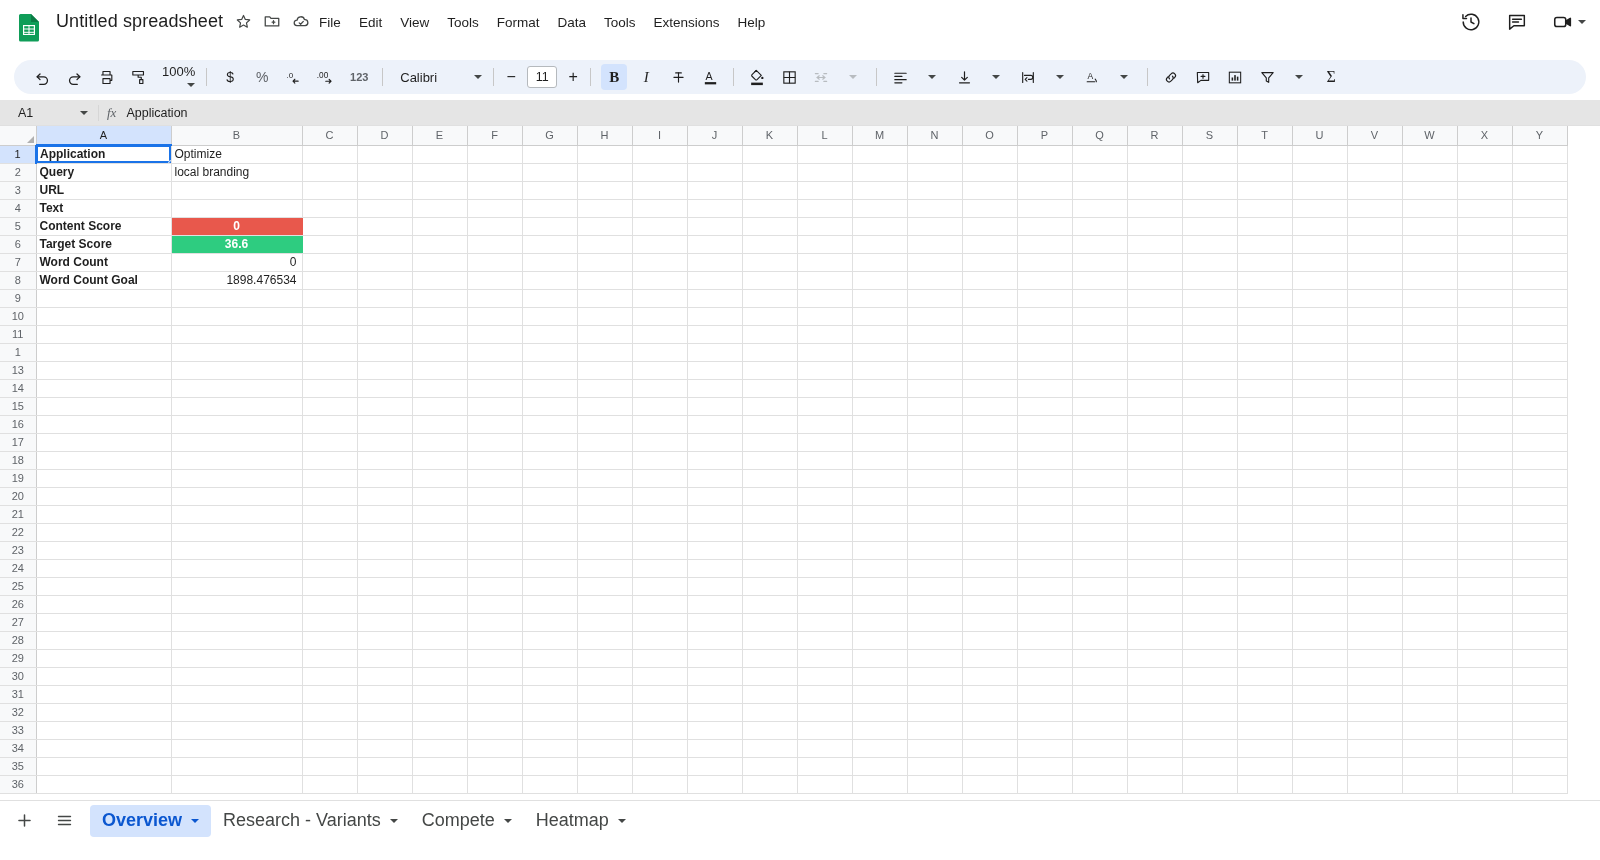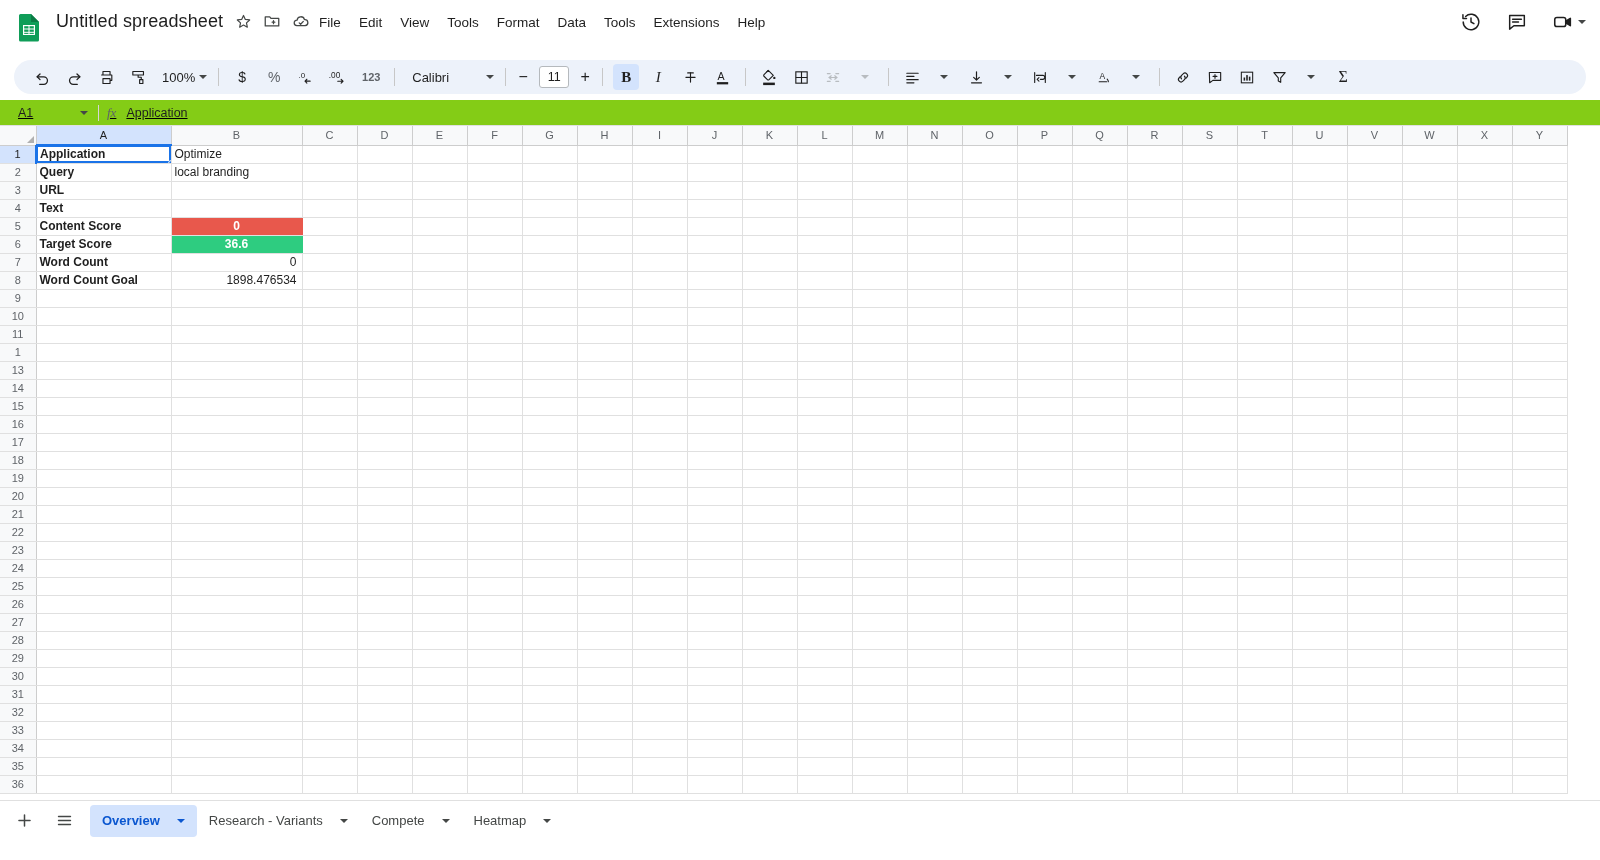--- a/index.html
+++ b/index.html
@@ -99,23 +99,23 @@
   .tool.disabled { color: #b8bcc0; cursor: default; }
   .tool.active { background: #d3e3fd; }
   .tool svg { display:block; }
   .tsep {
     width: 1px; height: 18px;
     background: #c7c7c7;
     margin: 0 7px;
     flex: 0 0 auto;
   }
   .zoom-box {
-    display:flex; align-items:center; gap:4px;
+    display:flex; align-items:flex-end; gap:4px;
     font-size: 13px; color:#1f1f1f;
-    padding: 0 4px 0 8px; height:26px; border-radius:4px; cursor:pointer;
+    padding: 0 4px 0 8px; height:26px; border-radius:4px; cursor:pointer;flex-direction:column;
   }
   .font-box {
     display:flex; align-items:center; justify-content:space-between;
     width: 96px; height: 26px; border-radius: 4px;
     font-size: 13px; color: #1f1f1f;
     padding: 0 4px 0 10px; cursor: pointer;
   }
   .fontsize-group { display:flex; align-items:center; gap: 6px; }
   .fs-btn {
     width: 20px; height: 24px; display:flex; align-items:center; justify-content:center;
@@ -127,24 +127,23 @@
     background: #ffffff;
     font-size: 12.5px; color:#1f1f1f;
     display:flex; align-items:center; justify-content:center;
   }
   .caret { width:0;height:0;border-left:4px solid transparent;border-right:4px solid transparent;border-top:4px solid #444746; }
 
   
   .formula-bar {
     height: 26px;
     display: flex; align-items: center;
-    background: #84cc16;
+    background: #e5e5e5;
     padding-left: 8px;
     border-bottom: 1px solid #e0e0e0;
-    text-decoration: underline;
   }
   .namebox {
     width: 86px; height: 20px;
     display: flex; align-items: center; justify-content: space-between;
     font-size: 12.5px; color: #1f1f1f;
     padding: 0 6px 0 10px;
     cursor: pointer;
   }
   .fbsep { width:1px; height:16px; background:#d6d6d6; margin: 0 8px 0 4px; }
   .fx { font-size: 13px; color:#5f6368; font-style: italic; font-family: "Liberation Serif", serif; margin-right: 10px; }
@@ -258,24 +257,24 @@
     gap: 4px;
   }
   .bb-btn {
     width: 36px; height: 32px;
     display:flex; align-items:center; justify-content:center;
     border-radius: 50%;
     color: #444746; cursor: pointer;
   }
   .sheet-tabs { display: flex; align-items: center; height: 100%; margin-left: 4px; }
   .sheet-tab {
-    display: flex; align-items: center; gap: 17px;
+    display: flex; align-items: center; gap: 9px;
     height: 32px;
     padding: 0 12px;
-    font-size: 13px;
+    font-size: 18px;
     color: #444746;
     border-radius: 4px;
     cursor: pointer;
     white-space: nowrap;
   }
   .sheet-tab.active {
     background: #d3e3fd;
     color: #0b57d0;
     font-weight: bold;
   }

